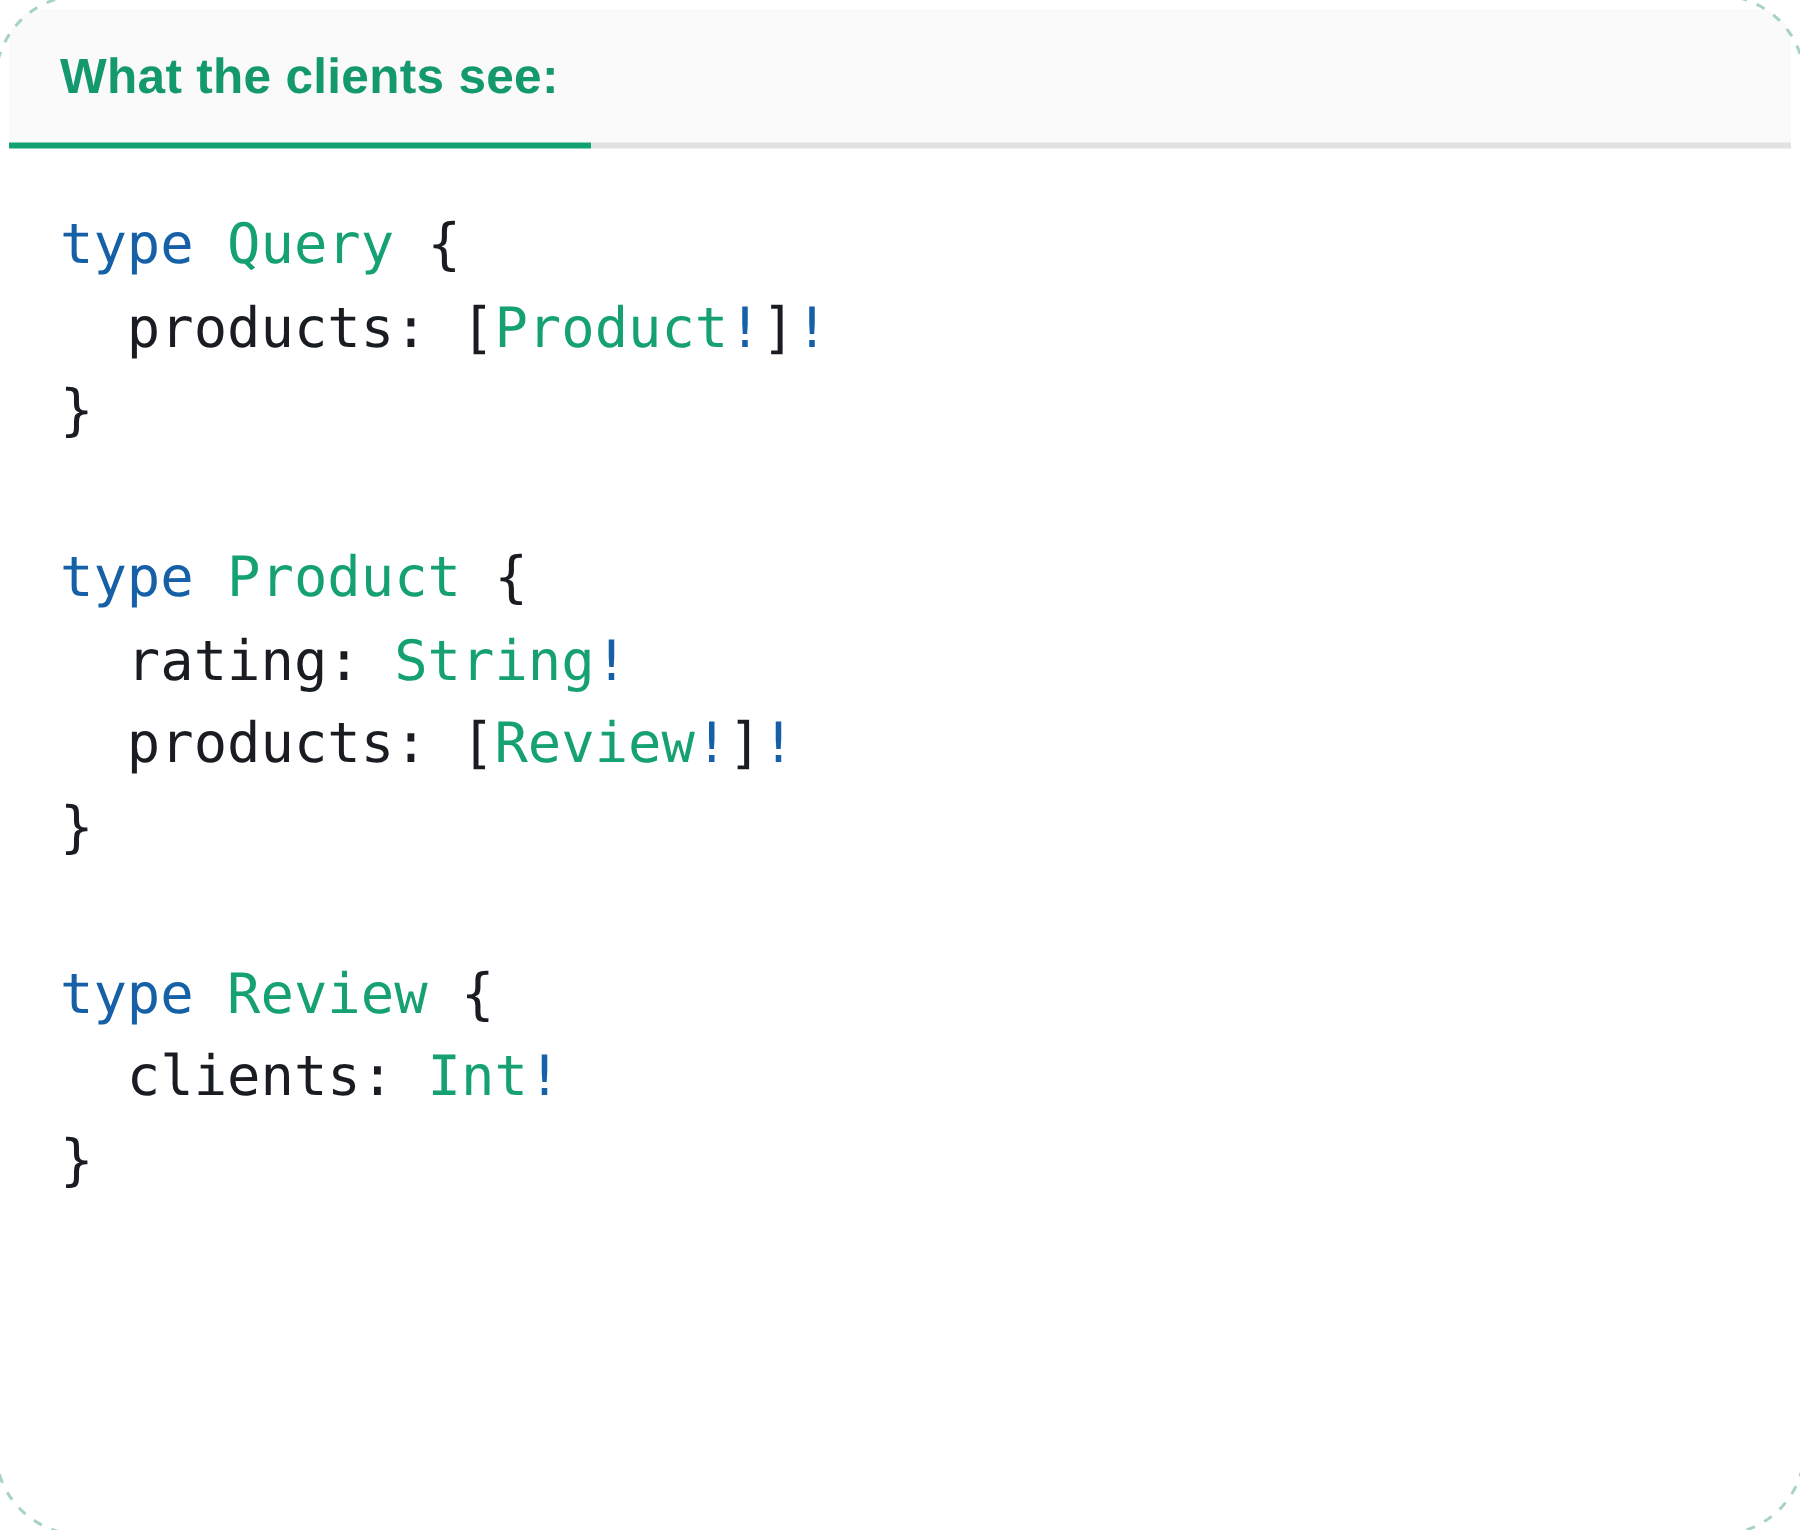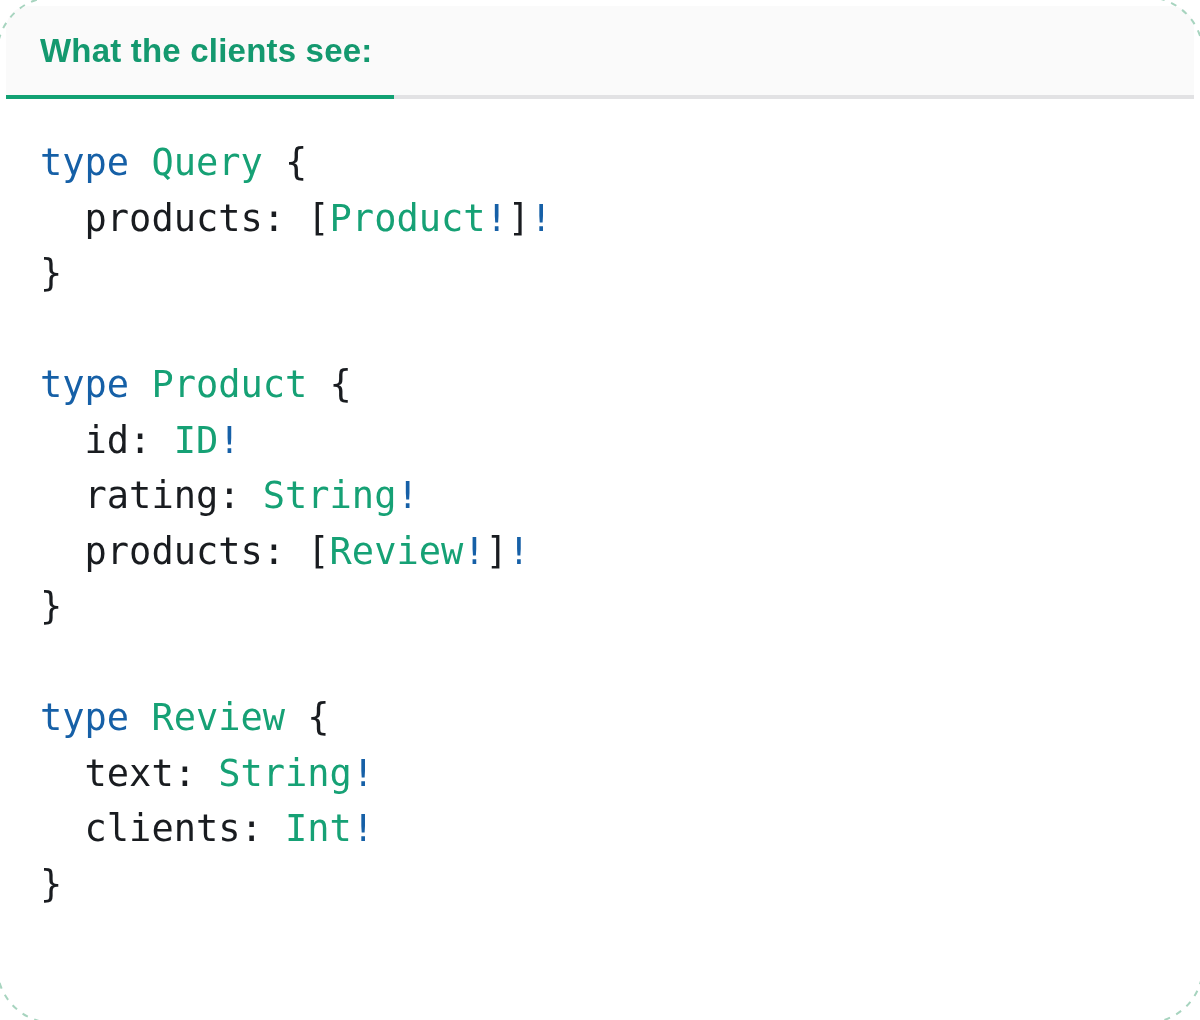--- a/index.html
+++ b/index.html
@@ -78,23 +78,21 @@
   <div class="divider">
     <div class="divider-green"></div>
     <div class="divider-gray"></div>
   </div>
   <div class="code">
       <div class="code-line"><span class="tok-kw">type</span><span class="tok-p"> </span><span class="tok-ty">Query</span><span class="tok-p"> {</span></div>
       <div class="code-line"><span class="tok-p">  products: [</span><span class="tok-ty">Product</span><span class="tok-bang">!</span><span class="tok-p">]</span><span class="tok-bang">!</span></div>
       <div class="code-line"><span class="tok-p">}</span></div>
       <div class="code-line"></div>
       <div class="code-line"><span class="tok-kw">type</span><span class="tok-p"> </span><span class="tok-ty">Product</span><span class="tok-p"> {</span></div>
-      <div class="code-line"><span class="tok-p">  id: </span><span class="tok-ty">ID</span><span class="tok-bang">!</span></div>
       <div class="code-line"><span class="tok-p">  rating: </span><span class="tok-ty">String</span><span class="tok-bang">!</span></div>
       <div class="code-line"><span class="tok-p">  products: [</span><span class="tok-ty">Review</span><span class="tok-bang">!</span><span class="tok-p">]</span><span class="tok-bang">!</span></div>
       <div class="code-line"><span class="tok-p">}</span></div>
       <div class="code-line"></div>
       <div class="code-line"><span class="tok-kw">type</span><span class="tok-p"> </span><span class="tok-ty">Review</span><span class="tok-p"> {</span></div>
-      <div class="code-line"><span class="tok-p">  text: </span><span class="tok-ty">String</span><span class="tok-bang">!</span></div>
       <div class="code-line"><span class="tok-p">  clients: </span><span class="tok-ty">Int</span><span class="tok-bang">!</span></div>
       <div class="code-line"><span class="tok-p">}</span></div>
     </div>
 </div>
 
 </body></html>

